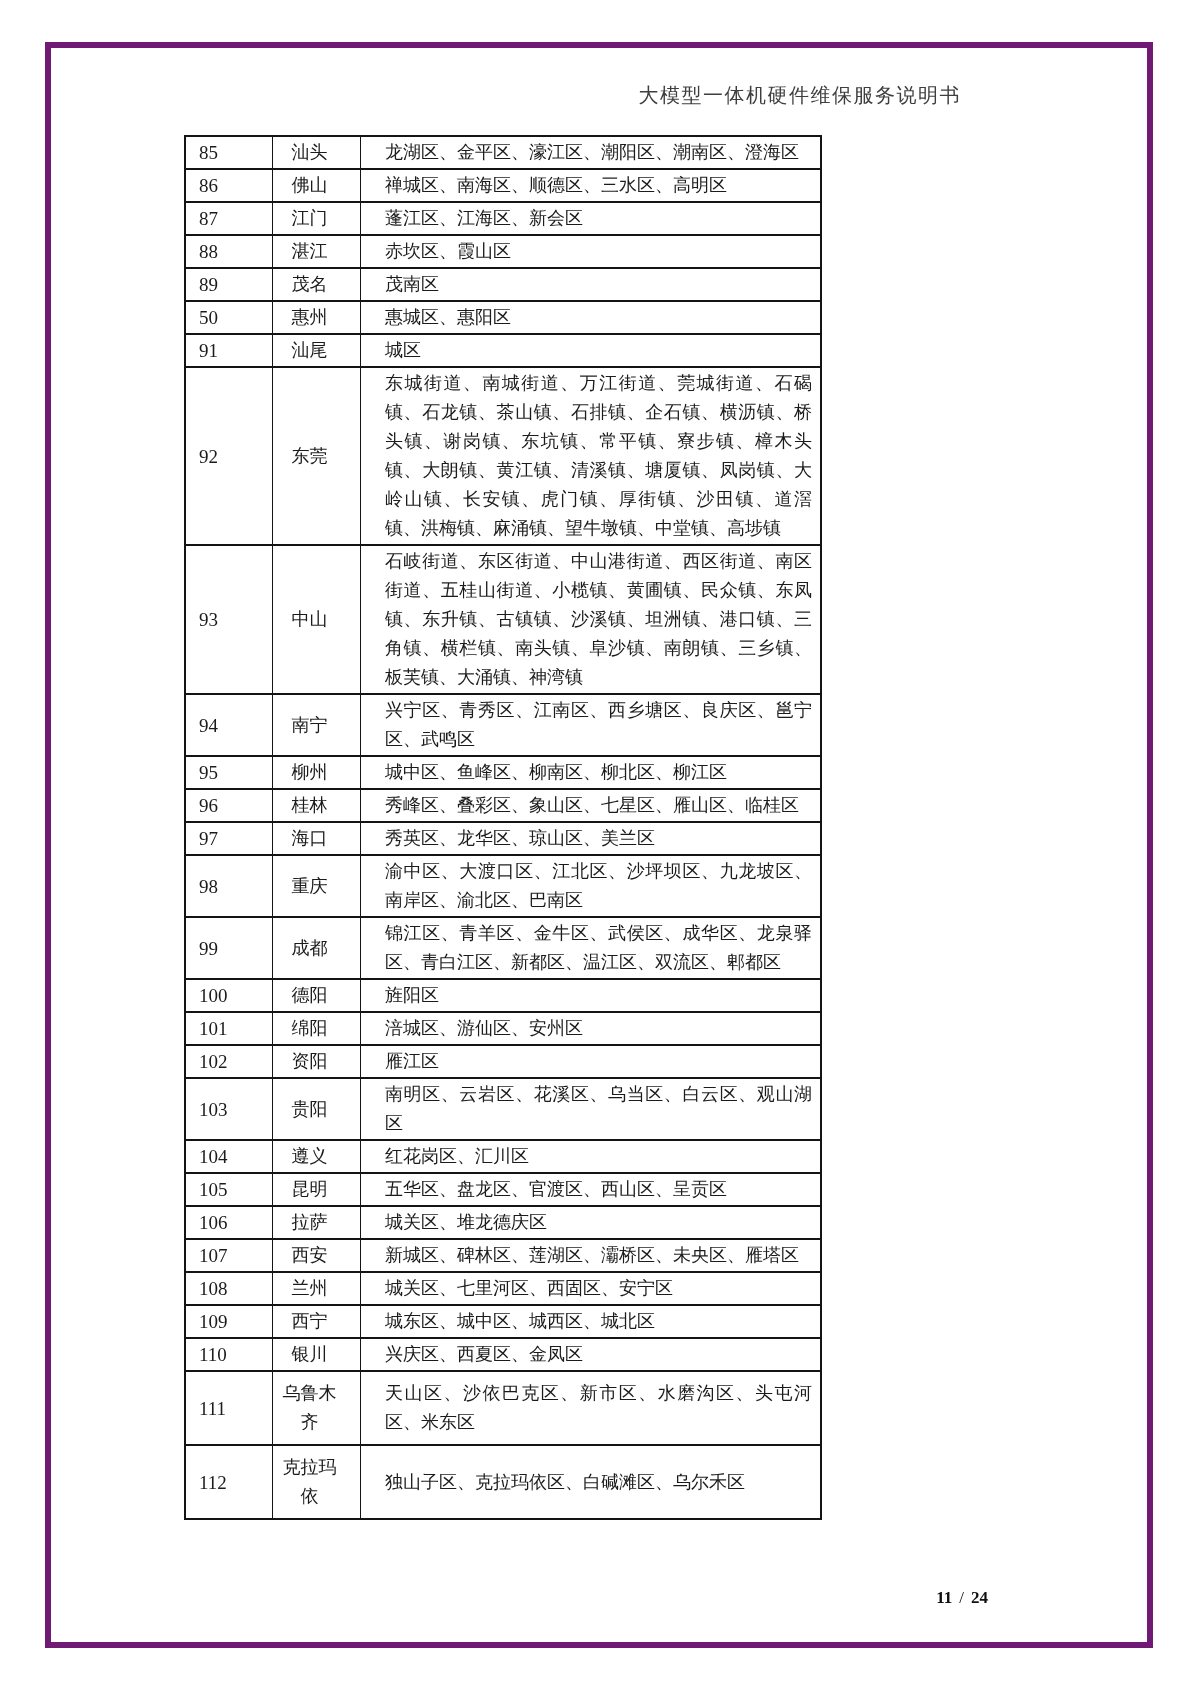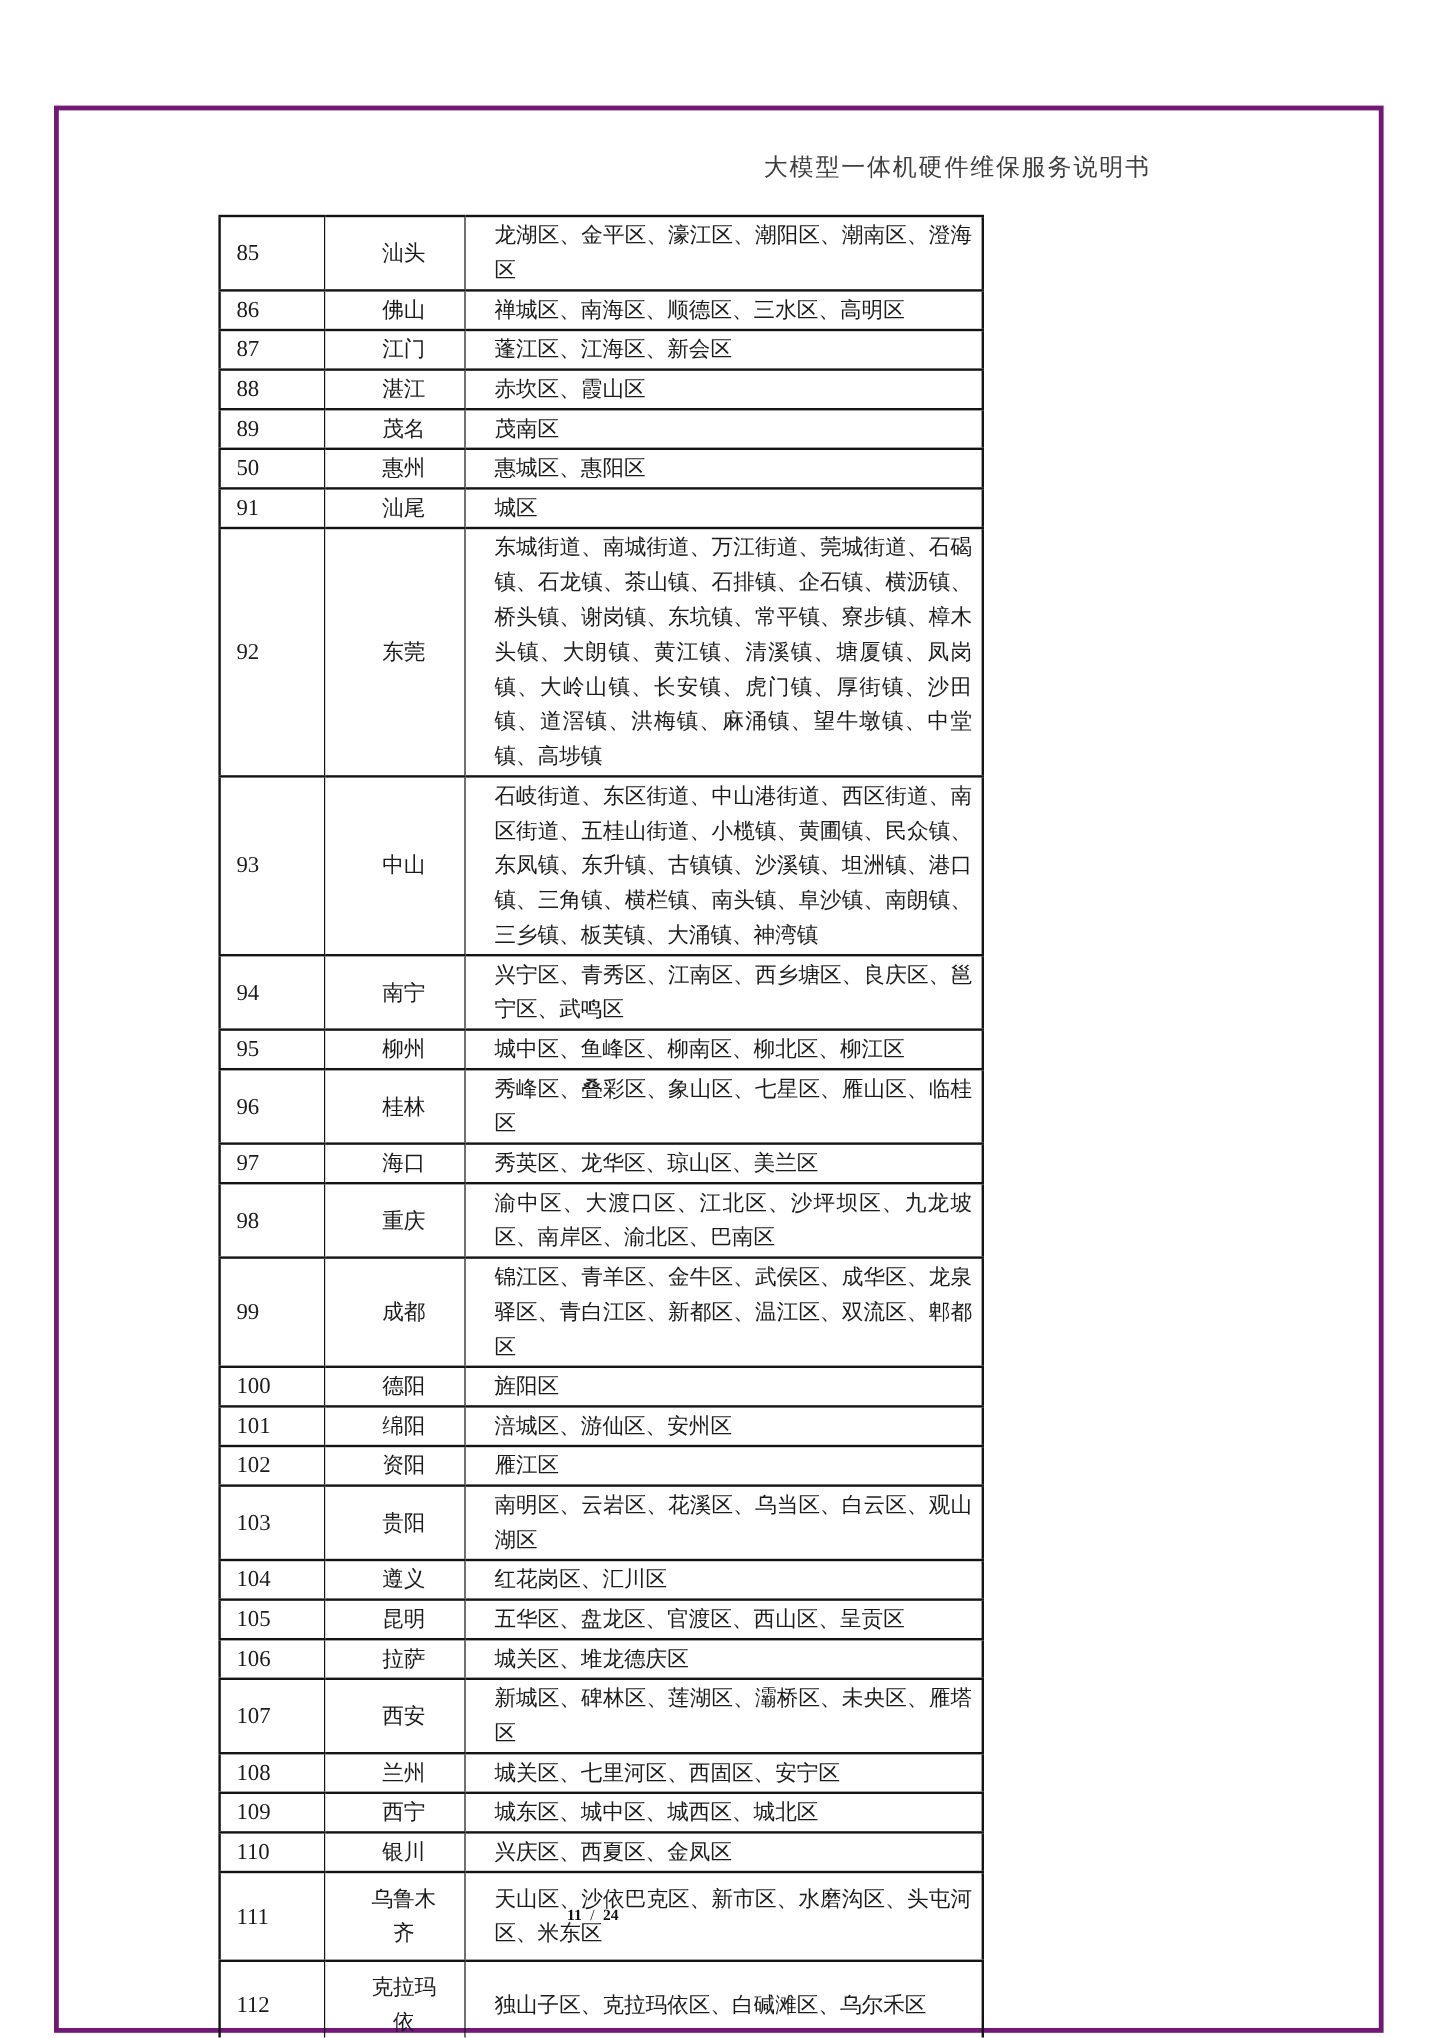--- a/index.html
+++ b/index.html
@@ -3,50 +3,50 @@
 <meta charset="utf-8">
 <style>
   html,body{margin:0;padding:0;}
   body{
     width:1200px;height:1698px;background:#ffffff;position:relative;
     font-family:"Liberation Serif","DejaVu Serif",serif;
     -webkit-font-smoothing:antialiased;
   }
   .page-frame{
     position:absolute;left:45px;top:42px;width:1108px;height:1606px;
-    border:4px solid #701a75;box-sizing:border-box;margin-top:46px;
+    border:6px solid #701a75;box-sizing:border-box;
   }
   .content{margin:34px 0 0 133px;width:792px;}
   .doc-title{
     display:block;text-align:right;padding-right:15px;
     font-size:20px;color:#3e3e3e;letter-spacing:1.5px;
   }
   table.coverage{
     margin-top:26px;border-collapse:collapse;width:638px;table-layout:fixed;
   }
   table.coverage{border:2px solid #141414;}
   .coverage td{
     border-left:1px solid #141414;border-right:1px solid #141414;
     border-top:2px solid #141414;border-bottom:2px solid #141414;
     font-size:18px;line-height:29px;color:#1b1b1b;
     padding:1px 8px;vertical-align:middle;
     overflow:hidden;
   }
   td.col-no{width:65px;text-align:left;padding-left:13px;font-size:19px;}
-  td.col-city{width:71px;text-align:center;padding-left:30px;padding-right:15px;}
+  td.col-city{width:71px;text-align:center;padding-left:1px;padding-right:15px;}
   td.col-districts{text-align:justify;padding-left:24px;}
   tr.row-tall td{padding-top:7px;padding-bottom:7px;}
   .section-heading{
     margin:46px 0 0 -12px;
     font-family:"Liberation Sans","DejaVu Sans",sans-serif;
     font-weight:700;font-size:23px;color:#000;letter-spacing:0.5px;
   }
   .page-footer{
-    position:absolute;left:0;top:1588px;width:988px;text-align:center;
-    font-size:13px;color:#101010;
+    position:absolute;left:0;top:1588px;width:988px;text-align:right;
+    font-size:17px;color:#101010;
   }
   .page-footer .pg{font-weight:700;}
   .page-footer .sep{margin:0 7px;font-weight:400;}
 </style>
 </head>
 <body>
 
 <div class="page-frame">
   <div class="content">
     <span class="doc-title">大模型一体机硬件维保服务说明书</span>

